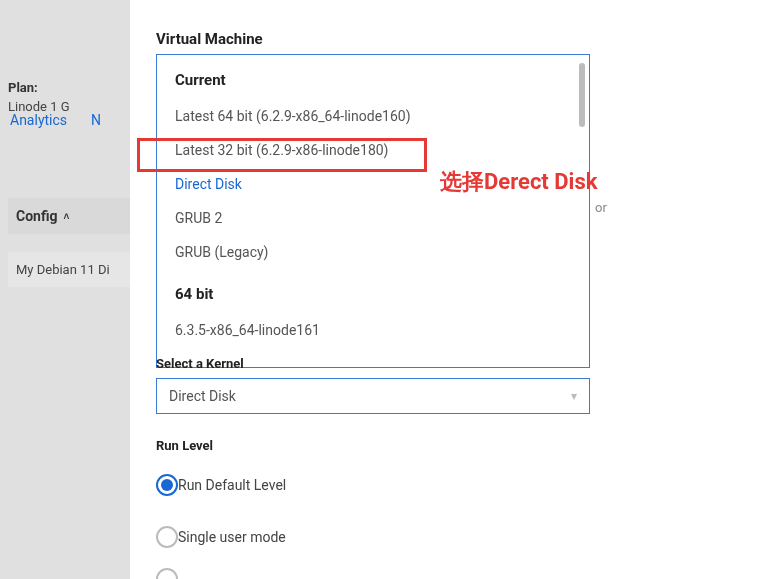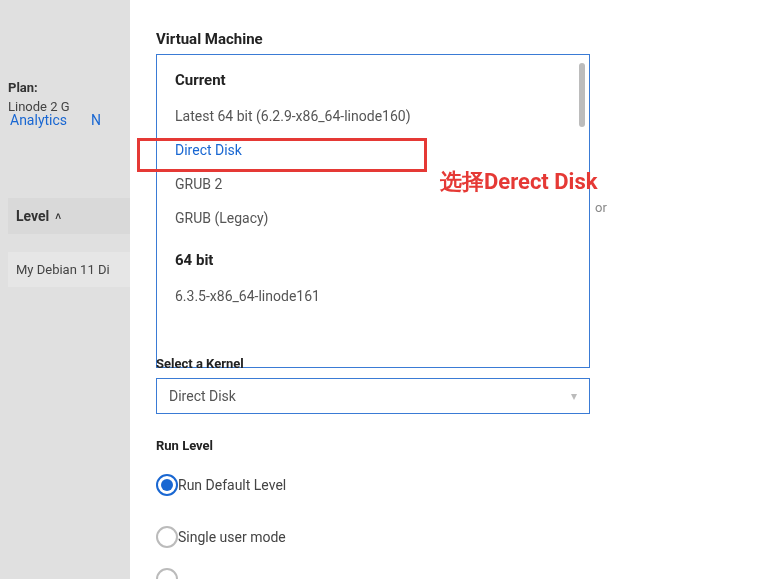--- a/index.html
+++ b/index.html
@@ -174,47 +174,48 @@
     }
   </style>
 </head>
 <body>
 
 <div class="backdrop"></div>
 <div class="left-bg"></div>
 
 <div class="plan-row">
   <span class="lbl">Plan:</span>
-  <span>Linode 2 G</span>
+  <span>Linode 1 G</span>
 </div>
 
 <div class="tabs">
   <span class="tab">Analytics</span>
   <span class="tab">N</span>
 </div>
 
 <div class="config-header">
-  <span>Level</span>
+  <span>Config</span>
   <span class="chev">˄</span>
 </div>
 
 <div class="config-row">
   <span>My Debian 11 Di</span>
 </div>
 
 <div class="modal">
 
   <div class="vm-label">Virtual Machine</div>
 
   <div class="or-text">or</div>
 
   <div class="dropdown-open">
     <div class="scroll"></div>
     <div class="dd-section">Current</div>
     <div class="dd-item">Latest 64 bit (6.2.9-x86_64-linode160)</div>
+    <div class="dd-item">Latest 32 bit (6.2.9-x86-linode180)</div>
     <div class="dd-item selected">Direct Disk</div>
     <div class="dd-item">GRUB 2</div>
     <div class="dd-item">GRUB (Legacy)</div>
     <div class="dd-section">64 bit</div>
     <div class="dd-item">6.3.5-x86_64-linode161</div>
   </div>
 
   <div class="red-box"></div>
 
   <div class="annotation">

